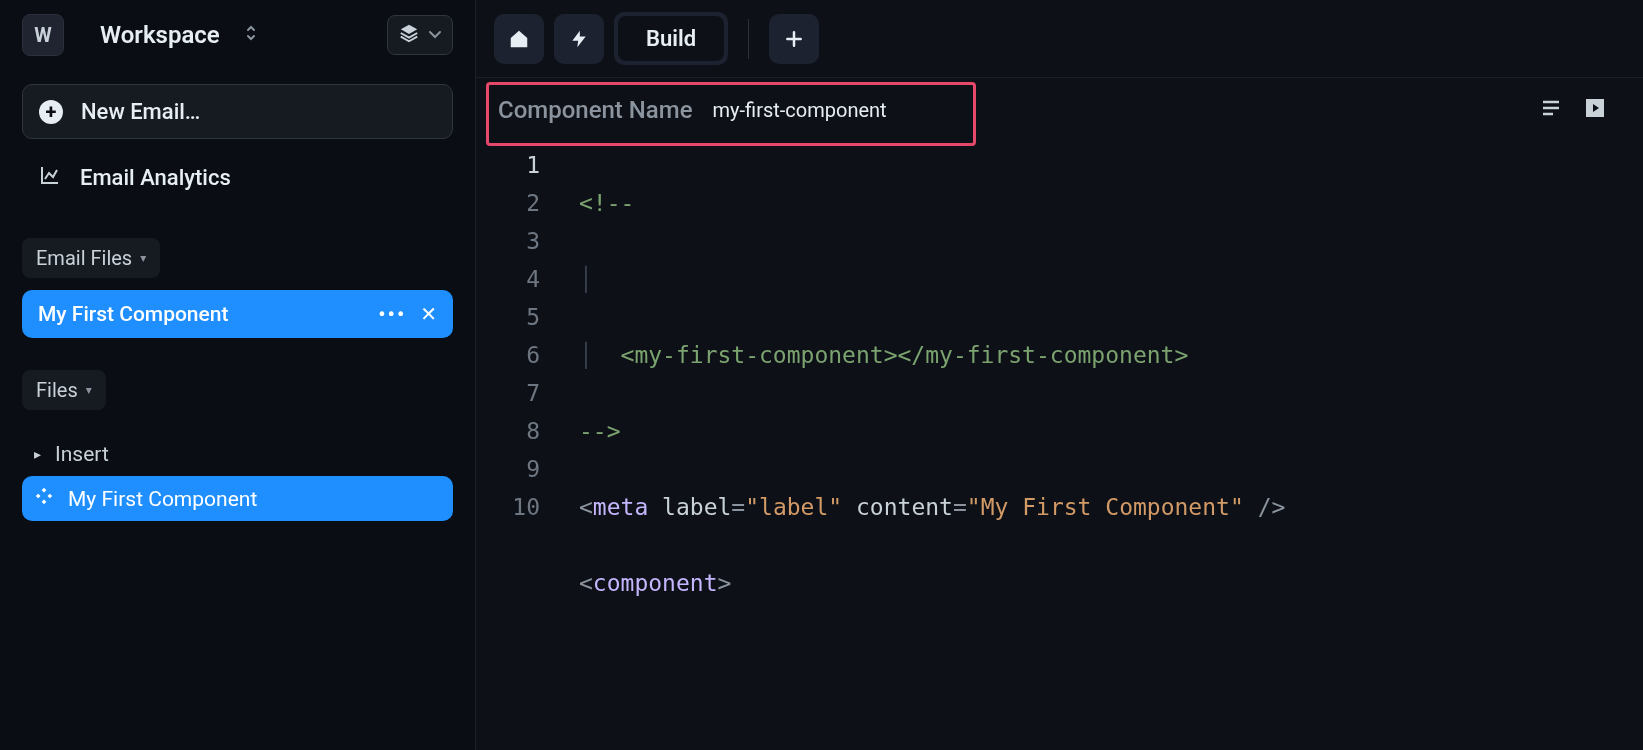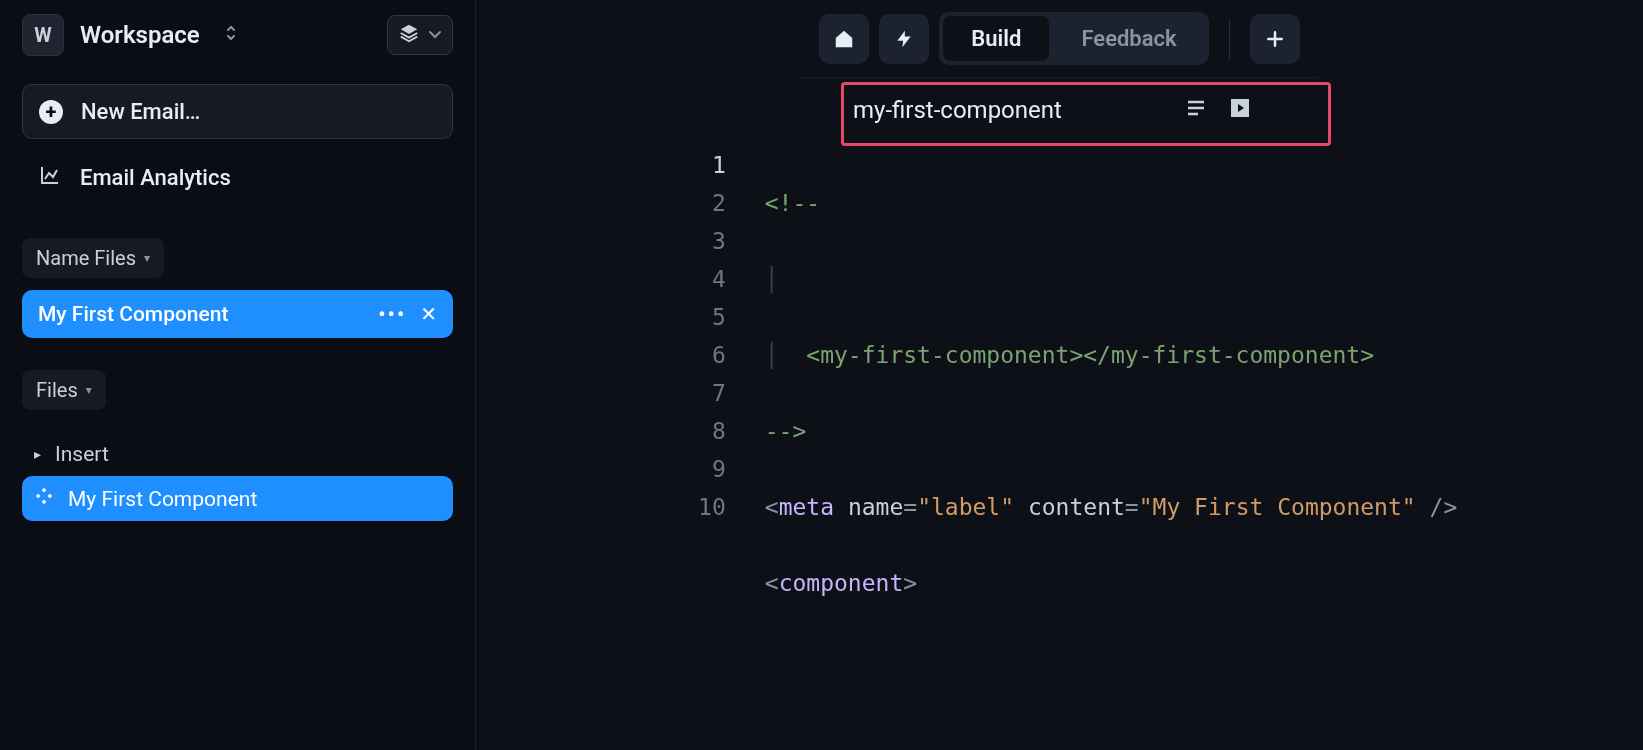--- a/index.html
+++ b/index.html
@@ -30,21 +30,21 @@
   }
   .ws-left { display: flex; align-items: center; gap: 16px; }
   .ws-badge {
     width: 42px; height: 42px;
     border-radius: 8px;
     background: #1f2430;
     display: flex; align-items: center; justify-content: center;
     font-weight: 700; font-size: 20px;
     border: 1px solid #2a303c;
   }
-  .ws-name { font-size: 24px; font-weight: 600; color: #e6edf3; display:flex; align-items:center; gap:24px;}
+  .ws-name { font-size: 24px; font-weight: 600; color: #e6edf3; display:flex; align-items:center; gap:24px;margin-left:20px;}
   .ws-chevron { font-size: 16px; color:#8b949e;}
   .ws-right {
     display: flex; align-items: center;
     background: #161b22;
     border: 1px solid #30363d;
     border-radius: 8px;
     padding: 6px 10px;
     gap: 8px;
   }
   .stack-icon svg { width:22px; height:22px; }
@@ -99,21 +99,21 @@
     font-size:21px;
     color:#c9d1d9;
     border-radius:10px;
     cursor:pointer;
   }
   .tree-row.sel { background:#1f8fff; color:#fff;}
   .tri-r { font-size:14px;}
   .mail-ic svg, .comp-ic svg { width:20px; height:20px; }
 
   
-  .main { flex:1; display:flex; flex-direction:column; background:#0d1117; border-left:1px solid #1a1f29;align-items:center;}
+  .main { flex:1; display:flex; flex-direction:column; background:#0d1117; border-left:1px solid #1a1f29;}
   .topbar {
     display:flex; align-items:center; gap:10px;
     padding:12px 18px;
     border-bottom:1px solid #1a1f29;
   }
   .tb-btn {
     width:50px;height:50px;
     background:#1c2230;
     border-radius:10px;
     display:flex;align-items:center;justify-content:center;
@@ -137,21 +137,21 @@
   .tab.active { background:#0d1117; color:#e6edf3;}
   .divider { width:1px; height:40px; background:#2a303c; margin:0 10px;}
 
   .compname-bar {
     display:flex; align-items:center; gap:20px;
     padding:18px 22px;
     position:relative;
   }
   .cn-label { font-size:24px; color:#8b949e; font-weight:500;}
   .cn-value {
-    font-size:24px;
+    font-size:20px;
     color:#e6edf3;
     background:transparent;
     border:none;
     outline:none;
     font-family:inherit;
   }
   .cn-highlight {
     position:absolute;
     left:10px; top:4px;
     width:490px; height:64px;
@@ -236,21 +236,21 @@
       <span>
         <svg width="24" height="24" viewBox="0 0 24 24">
             <path d="M4 4 V20 H20" stroke="#c9d1d9" stroke-width="2" fill="none"></path>
             <path d="M7 16 L11 10 L15 14 L19 7" stroke="#c9d1d9" stroke-width="2" fill="none"></path>
           </svg>
       </span>
       <span>Email Analytics</span>
     </div>
 
     <div><span class="section-hdr">
-      <span>Name Files</span>
+      <span>Email Files</span>
       <span class="tri">▾</span>
     </span></div>
     <div class="open-file">
       <span>My First Component</span>
       <span class="rt">
         <span class="dots">•••</span>
         <span class="close-x">✕</span>
       </span>
     </div>
 
@@ -284,32 +284,32 @@
             <path d="M3 11 L12 3 L21 11 V21 H3 Z" fill="#e6edf3"></path>
           </svg>
       </div>
       <div class="tb-btn">
         <svg width="20" height="22" viewBox="0 0 24 24">
             <path d="M13 2 L4 14 H11 L10 22 L20 9 H13 Z" fill="#e6edf3"></path>
           </svg>
       </div>
       <div class="tabwrap">
         <div class="tab active">Build</div>
-        <div class="tab">Feedback</div>
       </div>
       <div class="divider"></div>
       <div class="tb-btn">
         <svg width="20" height="20" viewBox="0 0 24 24">
             <path d="M12 4 V20 M4 12 H20" stroke="#e6edf3" stroke-width="3" stroke-linecap="round"></path>
           </svg>
       </div>
     </div>
 
     <div class="compname-bar">
       <div class="cn-highlight"></div>
+      <span class="cn-label">Component Name</span>
       <input class="cn-value" value="my-first-component" style="">
       <div class="bar-right">
         <span class="ic">
           <svg viewBox="0 0 24 24">
               <path d="M4 6 H20 M4 12 H20 M4 18 H14" stroke="#c9d1d9" stroke-width="2.5"></path>
             </svg>
         </span>
         <span class="ic">
           <svg viewBox="0 0 24 24">
               <rect x="3" y="3" width="18" height="18" fill="#c9d1d9"></rect>
@@ -330,21 +330,21 @@
         <div class="ln">7</div>
         <div class="ln">8</div>
         <div class="ln">9</div>
         <div class="ln">10</div>
       </div>
       <div class="code">
 <div class="row cur"><span class="c-comment">&lt;!--</span></div>
 <div class="row"><span class="bord">│</span><span class="c-comment"></span></div>
 <div class="row"><span class="bord">│</span><span class="c-comment">  &lt;my-first-component&gt;&lt;/my-first-component&gt;</span></div>
 <div class="row"><span class="c-comment">--&gt;</span></div>
-<div class="row"><span class="c-br">&lt;</span><span class="c-tag">meta</span> <span class="c-attr">name</span><span class="c-br">=</span><span class="c-str">"label"</span> <span class="c-attr">content</span><span class="c-br">=</span><span class="c-str">"My First Component"</span> <span class="c-br">/&gt;</span></div>
+<div class="row"><span class="c-br">&lt;</span><span class="c-tag">meta</span> <span class="c-attr">label</span><span class="c-br">=</span><span class="c-str">"label"</span> <span class="c-attr">content</span><span class="c-br">=</span><span class="c-str">"My First Component"</span> <span class="c-br">/&gt;</span></div>
 <div class="row"><span class="c-br">&lt;</span><span class="c-tag">component</span><span class="c-br">&gt;</span></div>
 
 
 
         
       </div>
     </div>
   </div>
 </div>
 

